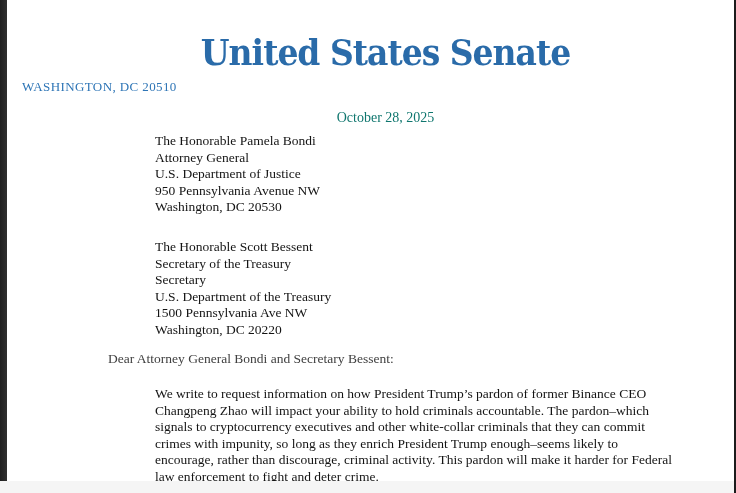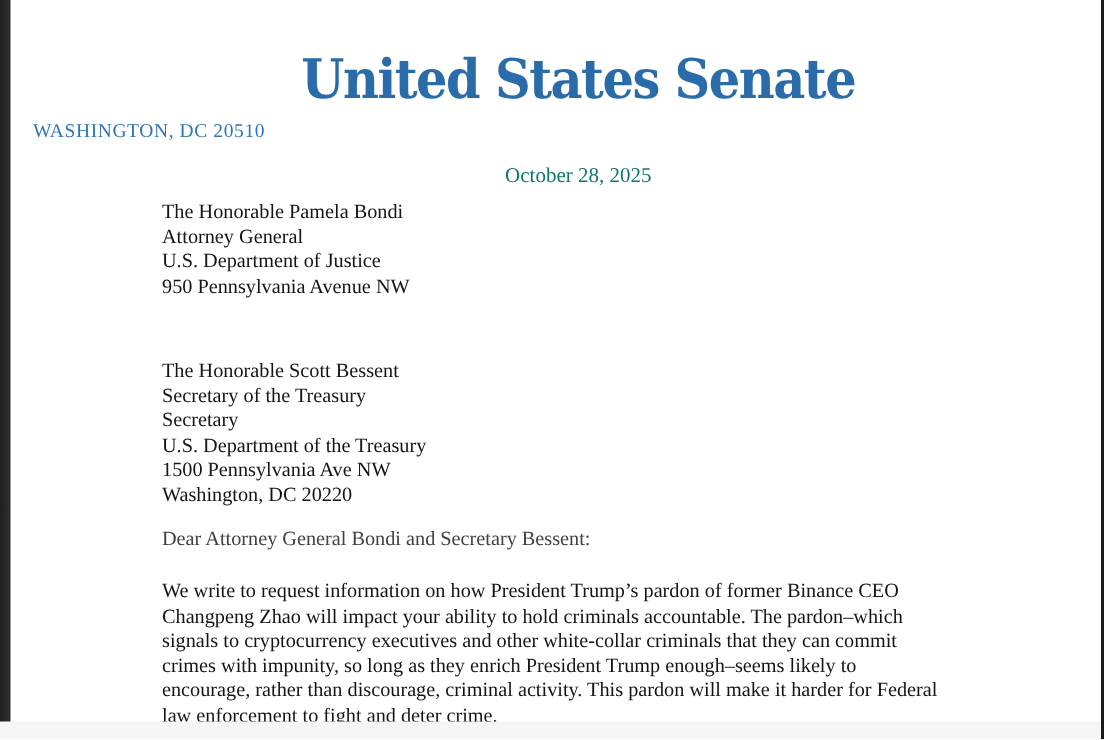--- a/index.html
+++ b/index.html
@@ -85,21 +85,21 @@
     font-size: 13.5px;
     color: #404040;
   }
   .body-par {
     position: absolute;
     left: 86px; top: 386px;
     font-size: 13.5px;
     line-height: 16.6px;
     color: #141414;
   }
-  .line { white-space: nowrap; }
+  .line { white-space: nowrap; margin-left: 47px; }
 </style>
 </head>
 <body>
 
 <div class="screen">
 
   <div class="left-bar"></div>
   <div class="bottom-gutter"></div>
   <div class="right-line"></div>
 
@@ -109,20 +109,21 @@
 
     <div class="letterhead-subtitle">WASHINGTON, DC 20510</div>
 
     <div class="letter-date">October 28, 2025</div>
 
     <div class="addr addr-1">
         <div class="line">The Honorable Pamela Bondi</div>
         <div class="line">Attorney General</div>
         <div class="line">U.S. Department of Justice</div>
         <div class="line">950 Pennsylvania Avenue NW</div>
+        <div class="line">Washington, DC 20530</div>
       </div>
 
     <div class="addr addr-2">
         <div class="line">The Honorable Scott Bessent</div>
         <div class="line">Secretary of the Treasury</div>
         <div class="line">Secretary</div>
         <div class="line">U.S. Department of the Treasury</div>
         <div class="line">1500 Pennsylvania Ave NW</div>
         <div class="line">Washington, DC 20220</div>
       </div>

